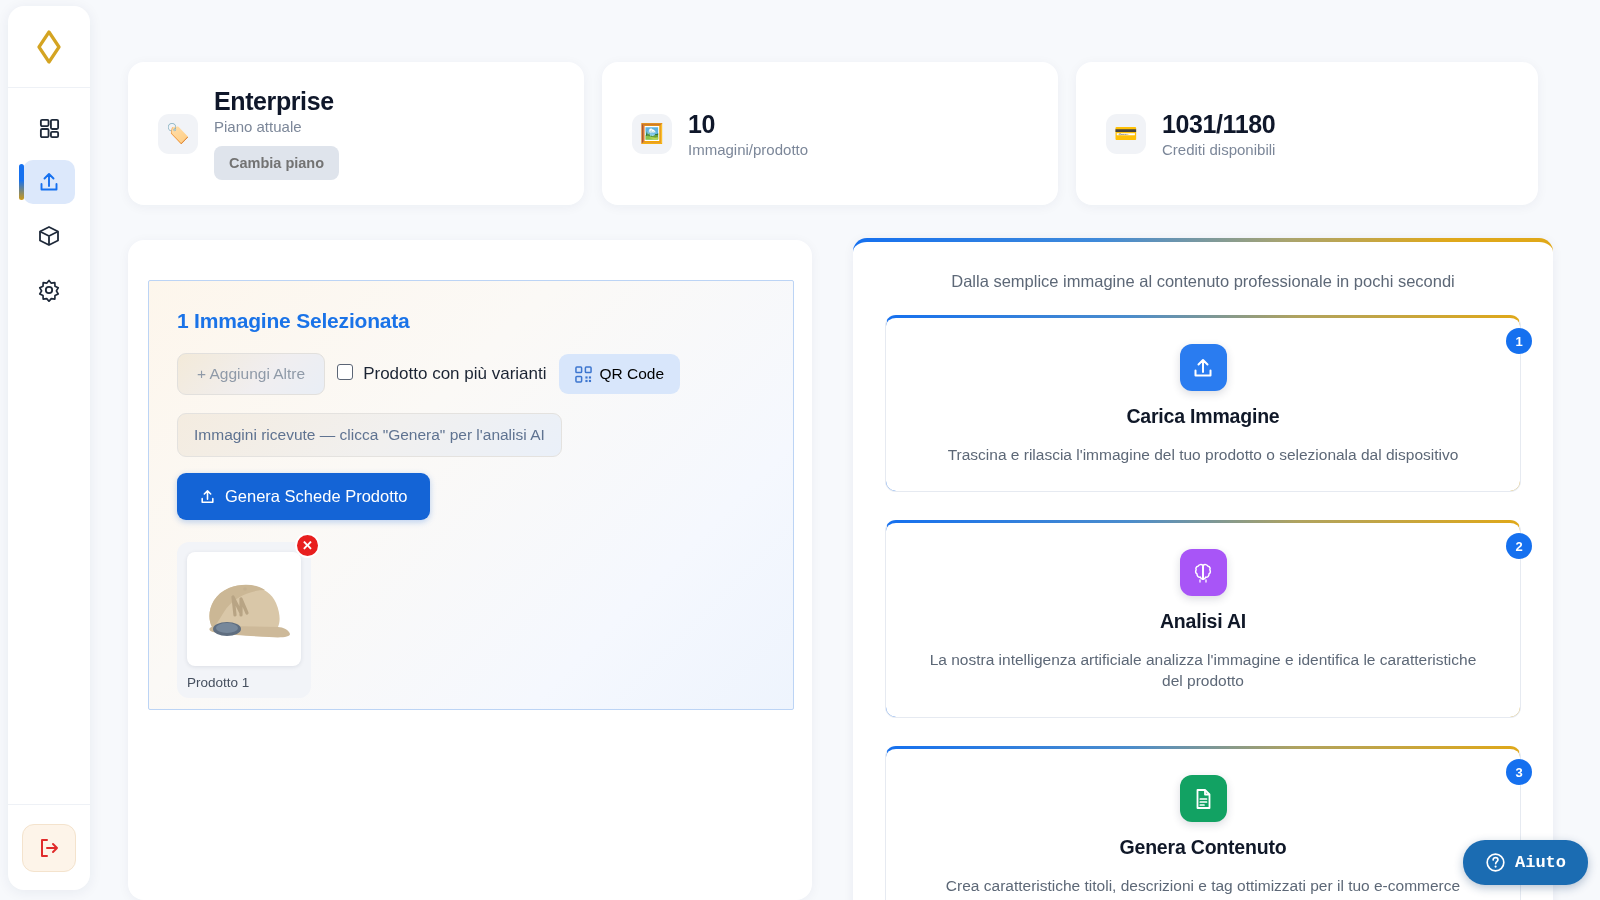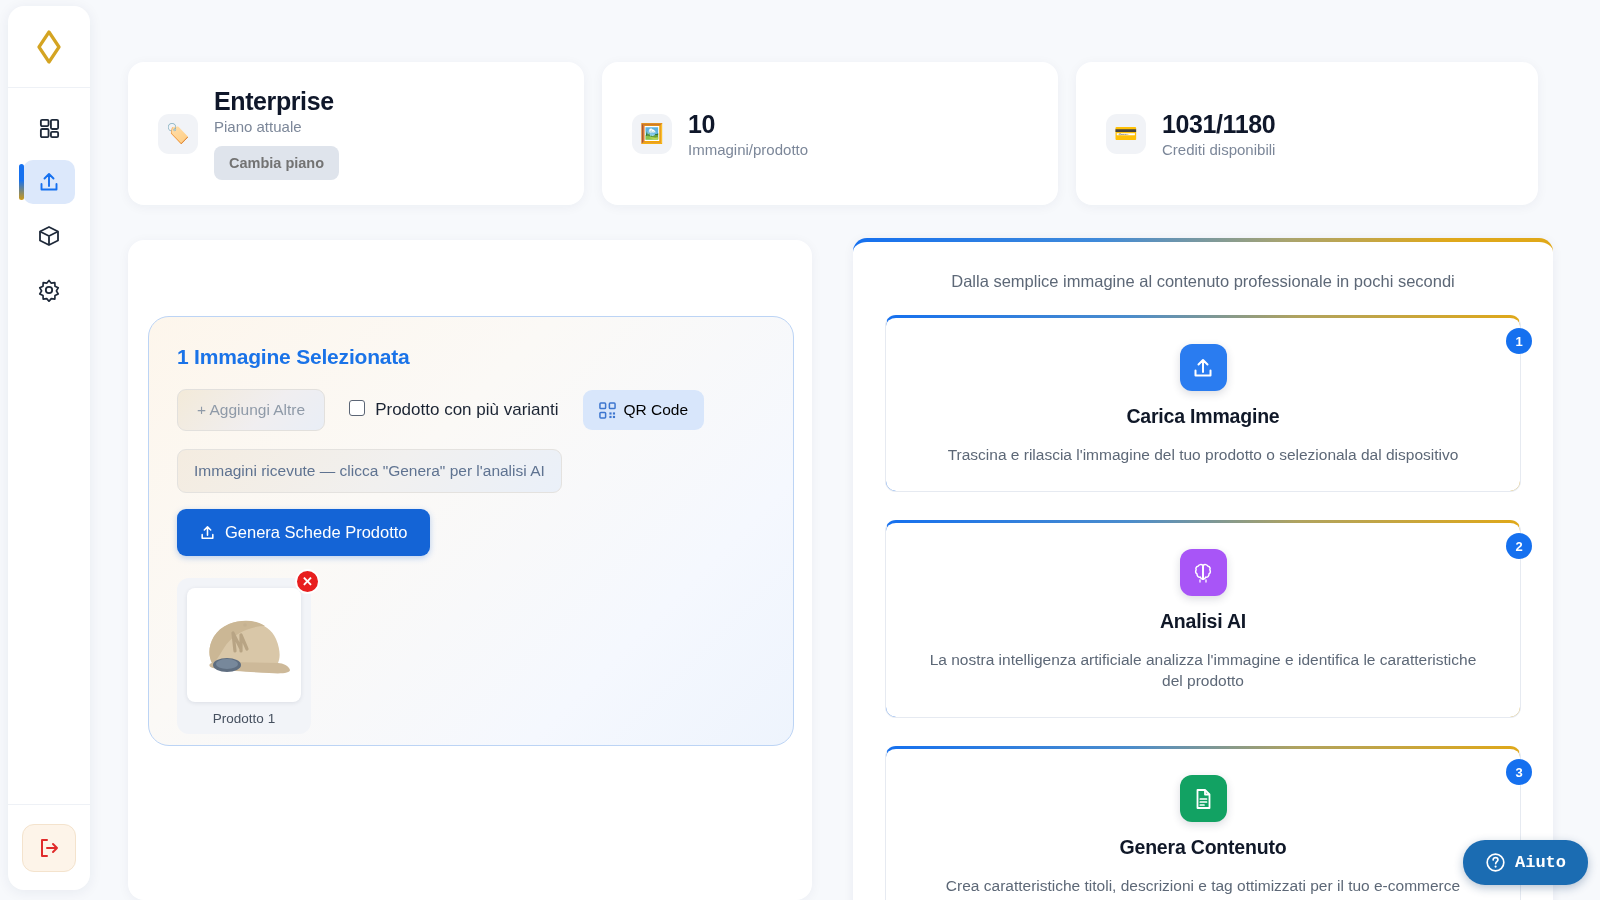--- a/index.html
+++ b/index.html
@@ -87,27 +87,26 @@
   
   .left-panel {
     position: absolute; left: 128px; top: 240px;
     width: 684px; height: 660px;
     background: #fff; border-radius: 16px;
     box-shadow: 0 2px 12px rgba(22,40,80,.05);
   }
   .upload-box {
     position: absolute; left: 20px; top: 40px;
     width: 646px; height: 430px;
-    border: 1.5px solid #bcd4f5; border-radius: 21px;
+    border: 1.5px solid #bcd4f5; border-radius: 2px;
     background: linear-gradient(135deg,#fdf6ec 0%,#fbf9f6 38%,#f5f8fe 75%,#eef4fd 100%);
     padding: 28px 28px 0 28px;
-    margin-top: 36px;
   }
   .selected-title { font-size: 21px; font-weight: 700; color: #1a73e8; letter-spacing: -.2px; }
-  .ctrl-row { display: flex; align-items: center; gap: 24px; margin-top: 20px; }
+  .ctrl-row { display: flex; align-items: center; gap: 12px; margin-top: 20px; }
   .add-more {
     background: linear-gradient(135deg,#f3ead9 0%,#f0eef0 60%,#e9eef6 100%);
     border: 1px solid #e2e0dd; border-radius: 9px;
     padding: 11px 19px;
     font-family: "Liberation Sans", sans-serif;
     font-size: 15.5px; color: #8f9aa8; cursor: pointer;
   }
   .variant-label { display: flex; align-items: flex-start; gap: 10px; cursor: pointer; }
   .variant-box {
     width: 16px; height: 16px; border: 1.6px solid #5b6575;
@@ -139,21 +138,21 @@
     margin-top: 22px; position: relative;
     width: 134px; background: #f2f4f8; border-radius: 12px;
     padding: 10px 10px 8px 10px;
   }
   .thumb-img {
     width: 114px; height: 114px; border-radius: 8px;
     background: #fff; display: flex; align-items: center; justify-content: center;
     box-shadow: 0 1px 4px rgba(20,30,60,.10);
     overflow: hidden;
   }
-  .thumb-name { margin-top: 9px; text-align: center; font-size: 13.5px; color: #46505f; }
+  .thumb-name { margin-top: 9px; font-size: 13.5px; color: #46505f; }
   .thumb-remove {
     position: absolute; right: -9px; top: -9px;
     width: 25px; height: 25px; border-radius: 50%;
     background: #e81f1f; border: 2px solid #fff;
     color: #fff; font-size: 13px; font-weight: 700; line-height: 1;
     display: flex; align-items: center; justify-content: center;
     cursor: pointer;
   }
 
   

